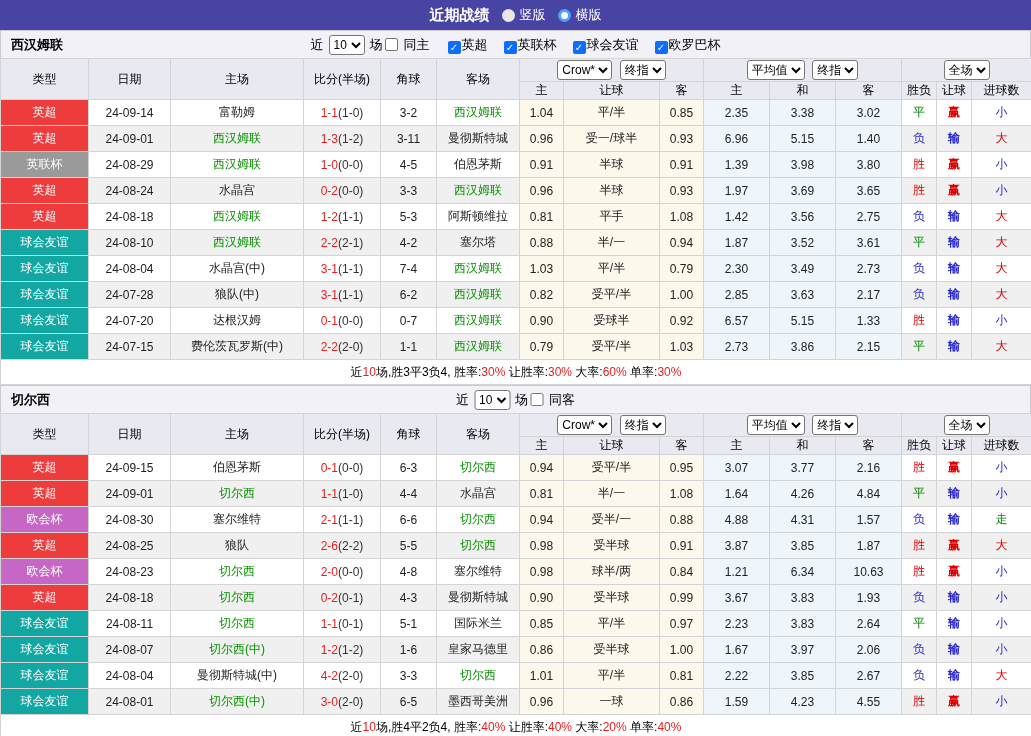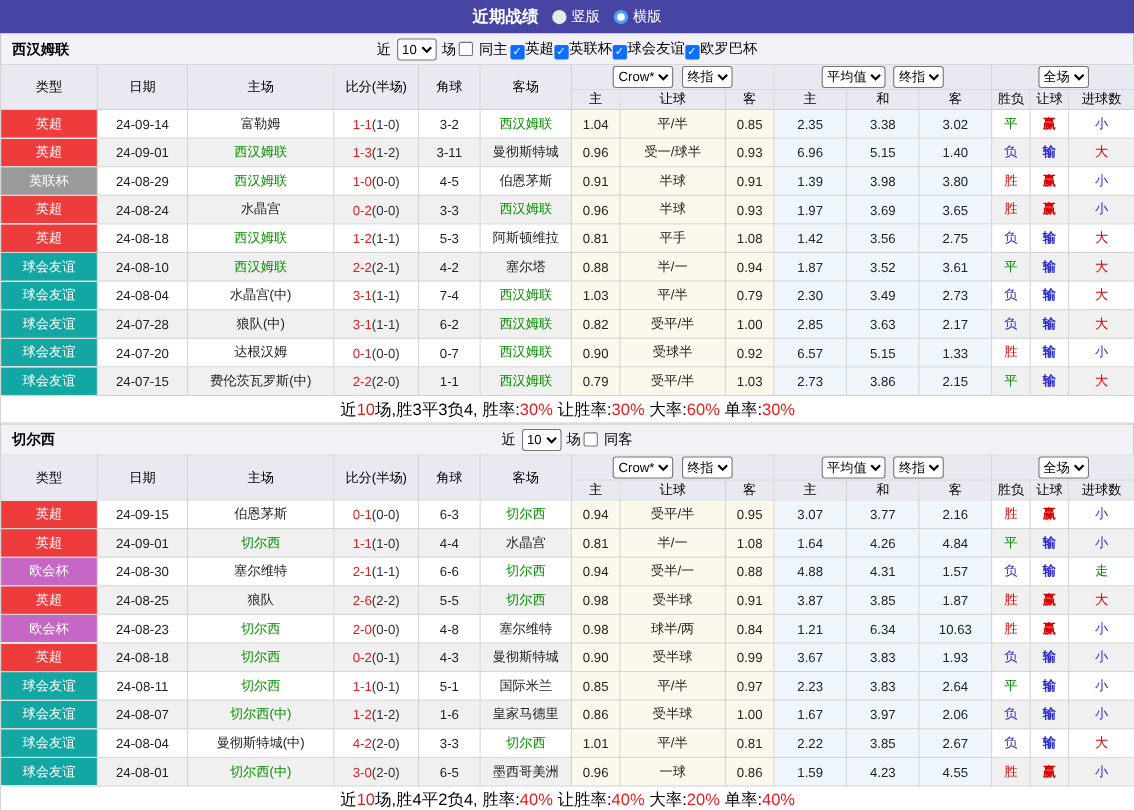--- a/index.html
+++ b/index.html
@@ -18,40 +18,40 @@
   .sec-header { position:relative; height:28px; background:#F1F1F7; border:1px solid #CCC; border-bottom:none; display:flex; align-items:center; }
   .team-name { margin-left:10px; font-size:13px; font-weight:bold; color:#000; }
   .filters { position:absolute; left:50%; transform:translateX(-50%); display:flex; align-items:center; gap:2px; font-size:13px; white-space:nowrap; color:#000; }
   .filters select { margin:0 3px; }
 
   select { font-size:12px; height:20px; border:1px solid #767676; border-radius:3px; background:#fff; font-family:"Liberation Sans","DejaVu Sans",sans-serif; }
 
   .chk { display:inline-block; width:13px; height:13px; border-radius:2px; vertical-align:-2px; margin-right:1px; }
   .chk.on { background:#0D6EFD; color:#fff; font-size:10px; line-height:13px; text-align:center; font-weight:bold; }
   .chk.off { background:#fff; border:1px solid #767676; margin-right:4px; }
-  .chk-item { margin-left:0; }
+  .chk-item { margin-left:16px; }
 
   
   table { width:1031px; border-collapse:collapse; table-layout:fixed; }
   td, th { border:1px solid #D4D4D4; text-align:center; overflow:hidden; white-space:nowrap; padding:0; }
   thead th { background:#E9E9F2; font-weight:normal; font-size:12px; color:#000; }
   .th-top { height:23px; }
   .th-sub { height:17px; }
   .sel-cell select { margin:0 2px; }
   tbody td { height:26px; font-size:12px; color:#222; }
   tr.r-odd td { background:#FFFFFF; }
   tr.r-even td { background:#F0F0F0; }
   td.badge { color:#fff; font-size:12px; }
   tr.r-odd td.c-cream, tr.r-even td.c-cream { background:#FCF8EC; }
   tr.r-odd td.c-blue,  tr.r-even td.c-blue  { background:#EFF6FB; }
   .team-hl { color:#089000; }
   .ft { color:#E01F1F; }
   .ht { color:#333; }
   .res-mid { font-weight:bold; }
-  tr.summary td { height:25px; background:#fff; font-size:15px; color:#000; }
+  tr.summary td { height:25px; background:#fff; font-size:12px; color:#000; }
   .sum-r { color:#E01F1F; }
 </style>
 </head>
 <body>
 
 <div class="page">
 
   <div class="titlebar">
     <span class="title">近期战绩</span>
     <span class="radio">

